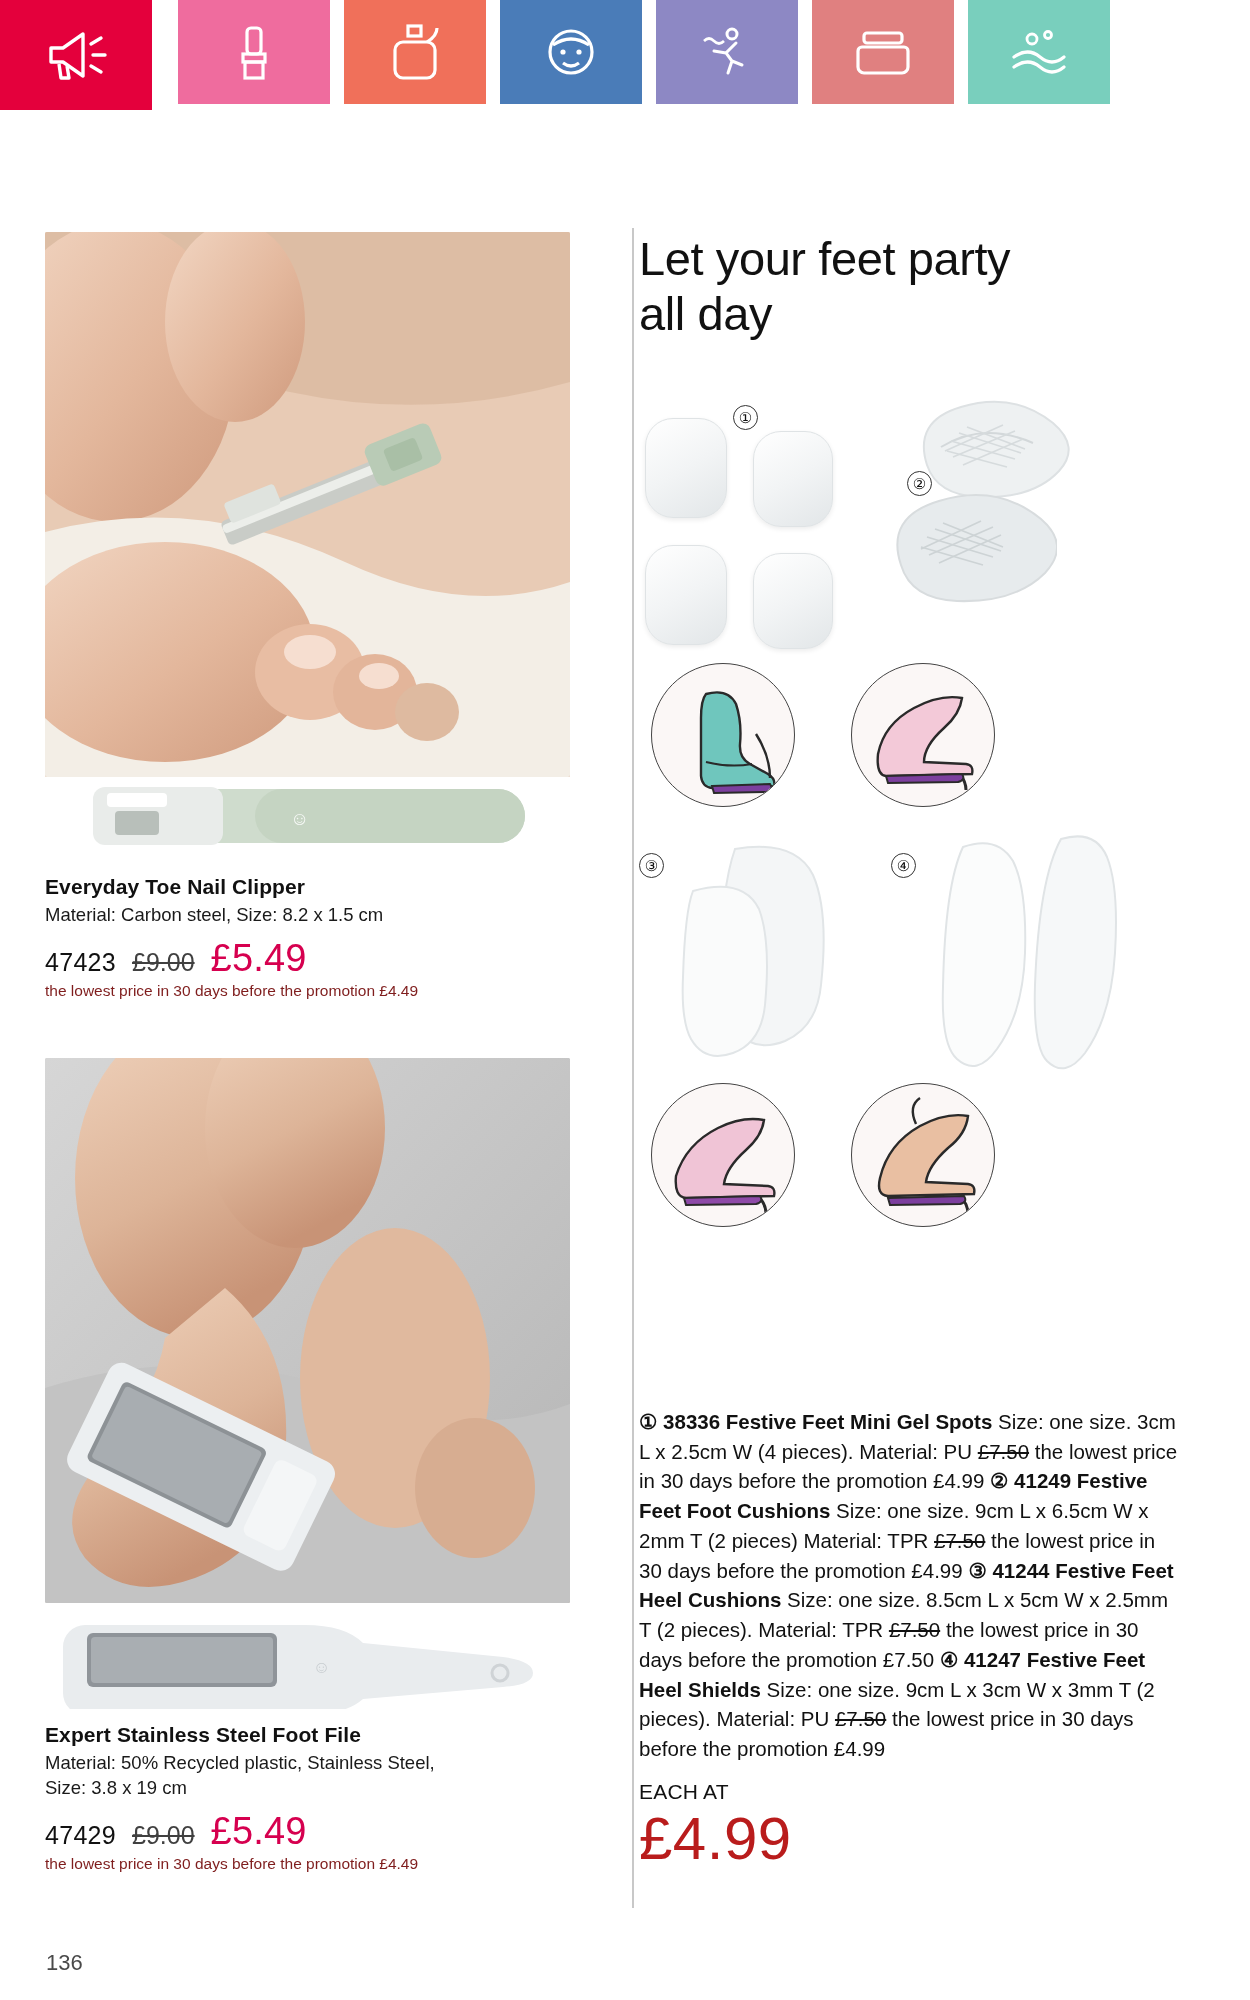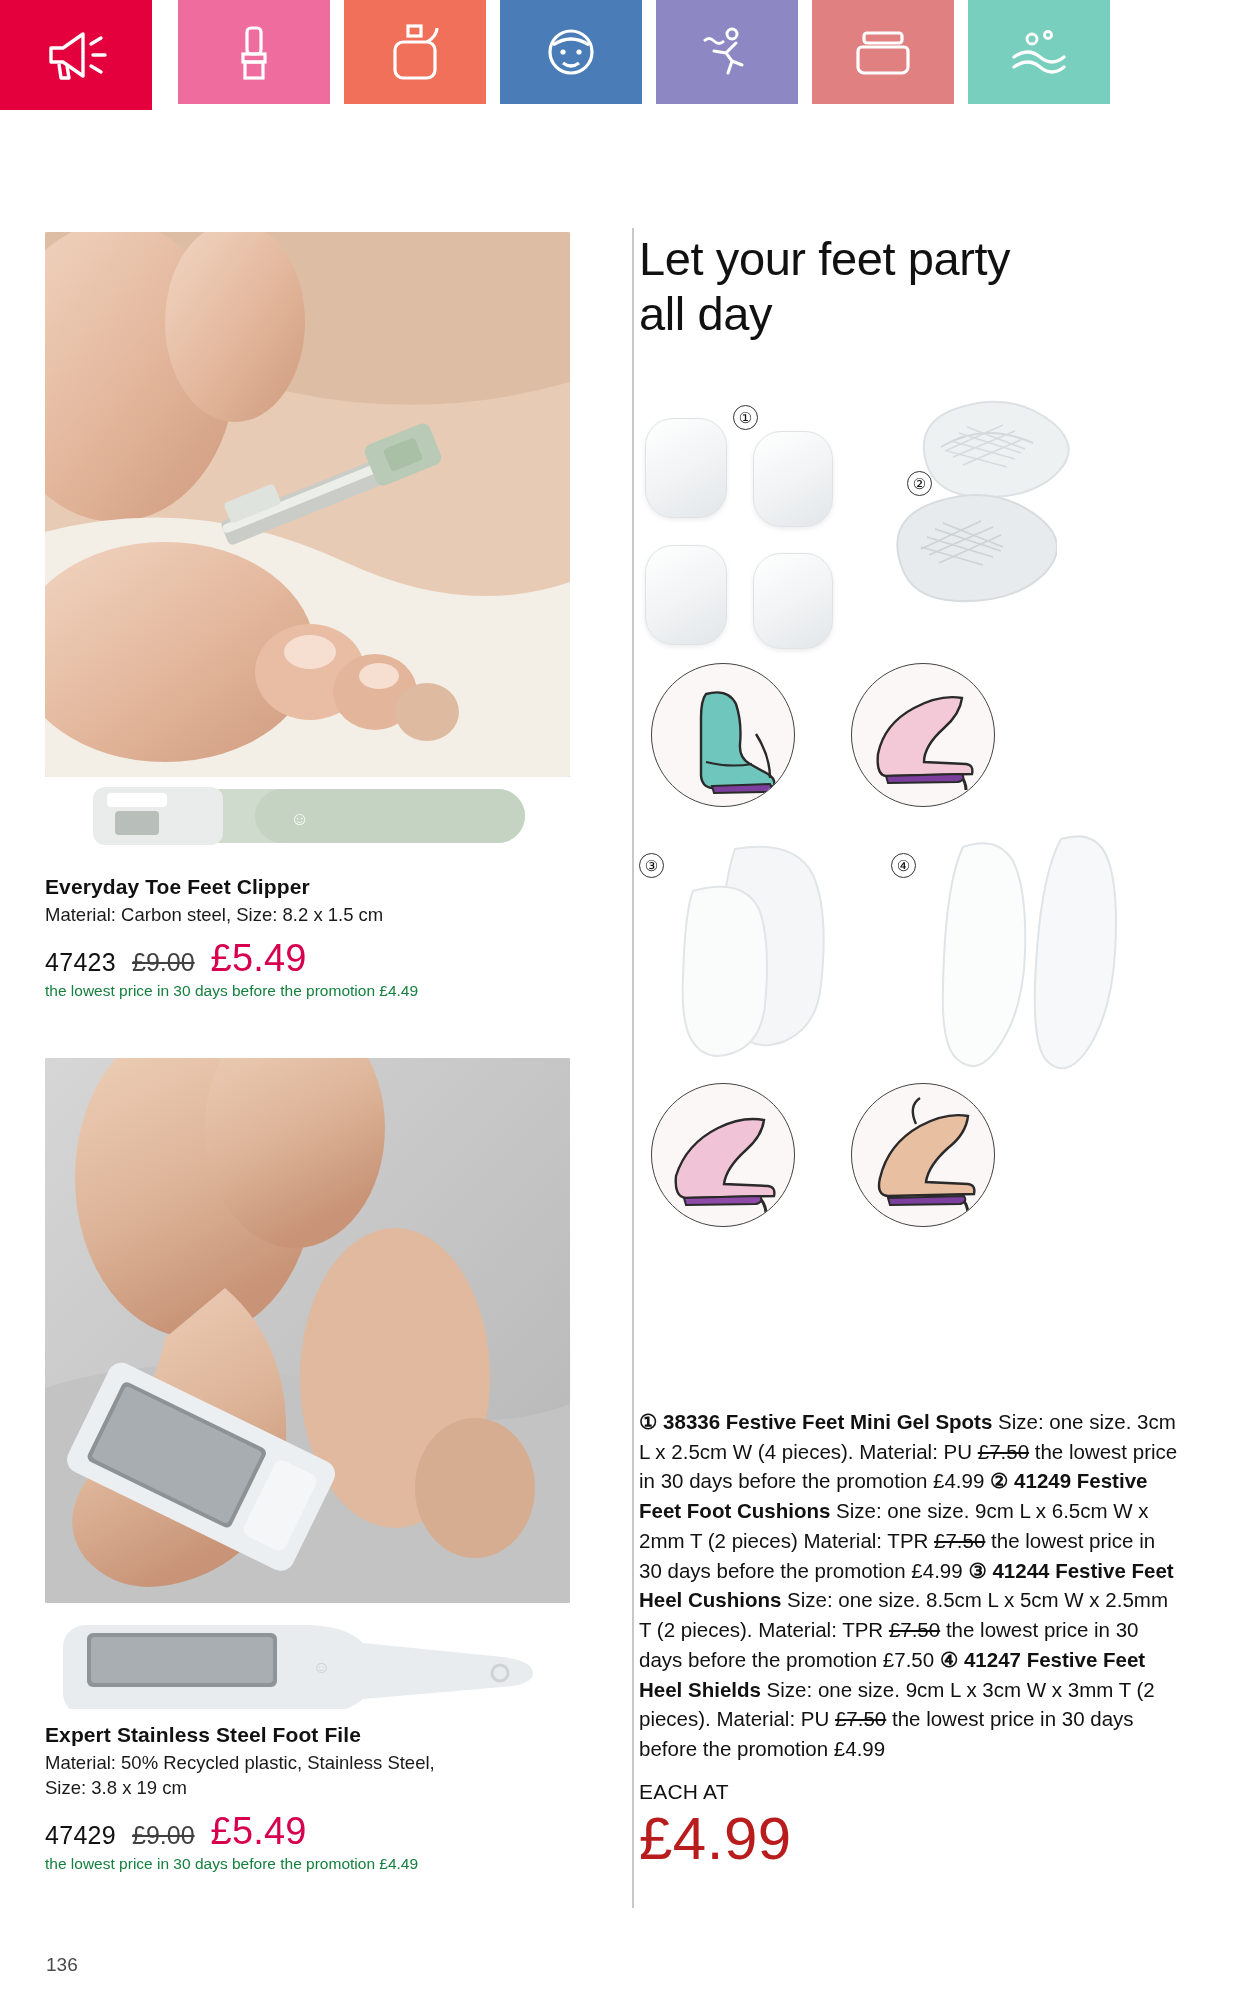--- a/index.html
+++ b/index.html
@@ -81,21 +81,21 @@
   }
   .new-price {
     font-size: 38px;
     color: #d6004f;
     font-weight: 400;
     letter-spacing: .2px;
     line-height: 1;
   }
   .legal {
     font-size: 15.5px;
-    color: #15803d;
+    color: #7f1d1d;
     margin-top: 5px;
   }
 
   
   .divider {
     position: absolute;
     left: 632px;
     top: 228px;
     width: 2px;
     height: 1680px;
@@ -165,21 +165,21 @@
     color: #b91c1c;
     line-height: 1;
     margin-top: 5px;
     letter-spacing: .5px;
   }
 
   .page-num {
     position: absolute;
     left: 46px;
     bottom: 24px;
-    font-size: 19px;
+    font-size: 22px;
     color: #4a4a4a;
   }
 </style>
 </head>
 <body>
 
 <div class="page">
 
   <div class="tabstrip">
 
@@ -280,21 +280,21 @@
 
       <svg width="525" height="90" viewBox="0 0 525 90" style="margin-top:-6px;display:block">
         <rect x="50" y="18" width="430" height="54" rx="27" fill="#cfdccd"></rect>
         <rect x="210" y="18" width="270" height="54" rx="27" fill="#c5d4c2"></rect>
         <rect x="48" y="16" width="130" height="58" rx="12" fill="#e9ecea"></rect>
         <rect x="62" y="22" width="60" height="14" rx="4" fill="#ffffff"></rect>
         <rect x="70" y="40" width="44" height="24" rx="4" fill="#b8bfba"></rect>
         <text x="245" y="54" font-family="Liberation Sans, sans-serif" font-size="19" fill="#ffffff" opacity=".85">☺</text>
       </svg>
 
-      <div class="prod-title">Everyday Toe Feet Clipper</div>
+      <div class="prod-title">Everyday Toe Nail Clipper</div>
       <div class="prod-meta">Material: Carbon steel, Size: 8.2 x 1.5 cm</div>
       <div class="price-row">
         <span class="code">47423</span>
         <span class="old-price">£9.00</span>
         <span class="new-price">£5.49</span>
       </div>
       <div class="legal">the lowest price in 30 days before the promotion £4.49</div>
     </div>
 
     <div style="margin-top:58px;">

